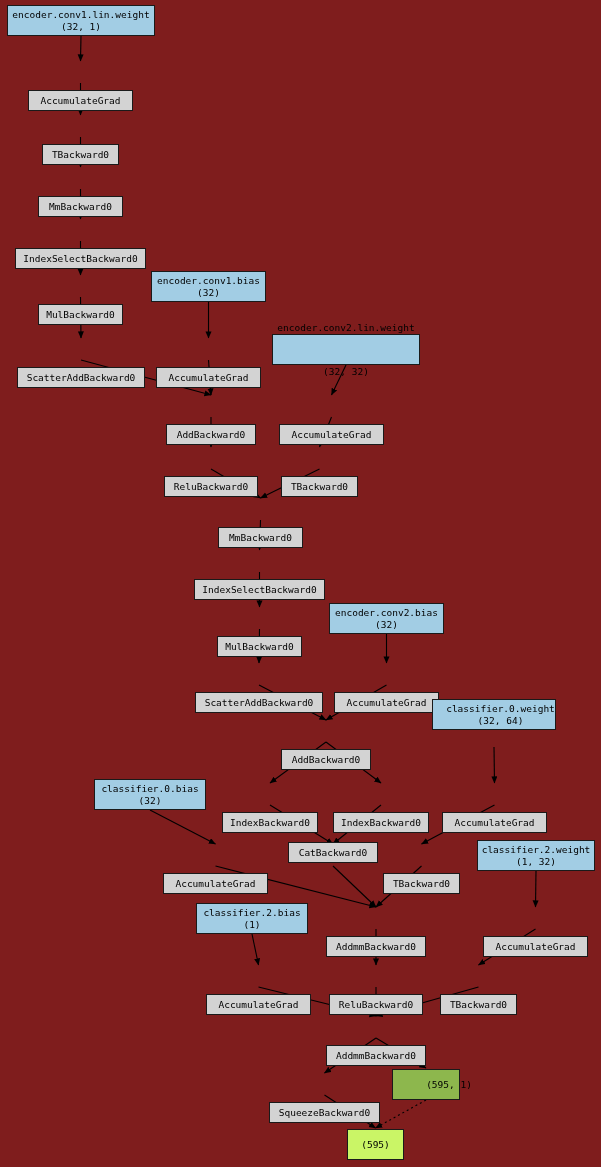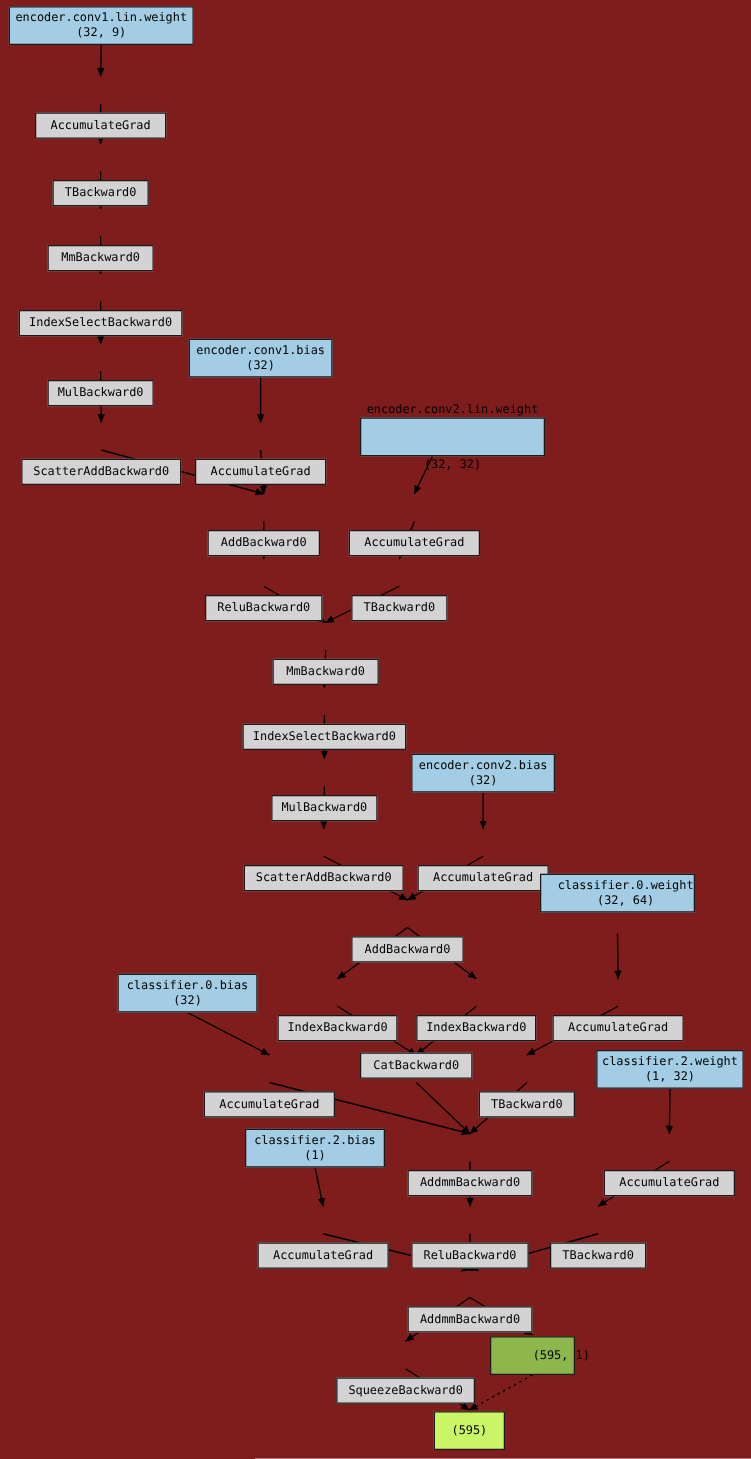--- a/index.html
+++ b/index.html
@@ -102,30 +102,30 @@
         <line x1="258.5" y1="987" x2="376" y2="1016" stroke="#000000" stroke-width="1.1" marker-end="url(#arrowhead)"></line>
         <line x1="376" y1="987" x2="376" y2="1016" stroke="#000000" stroke-width="1.1" marker-end="url(#arrowhead)"></line>
         <line x1="478.5" y1="987" x2="376" y2="1016" stroke="#000000" stroke-width="1.1" marker-end="url(#arrowhead)"></line>
         <line x1="376" y1="1038" x2="324.5" y2="1073" stroke="#000000" stroke-width="1.1" marker-end="url(#arrowhead)"></line>
         <line x1="376" y1="1038" x2="426" y2="1068" stroke="#000000" stroke-width="1.1" marker-end="url(#arrowhead)"></line>
         <line x1="324.5" y1="1095" x2="375.5" y2="1128" stroke="#000000" stroke-width="1.1" marker-end="url(#arrowhead)"></line>
         <line x1="426" y1="1100" x2="375.5" y2="1128" stroke="#000000" stroke-width="1.1" marker-end="url(#arrowhead)" stroke-dasharray="2,3"></line>
       </g>
   </svg>
   <div id="nodes-layer">
-      <div class="node param" style="left: 7px; top: 5px; width: 148px; height: 31px;"><span class="line1">encoder.conv1.lin.weight</span><span class="line2">(32, 9)</span></div>
+      <div class="node param" style="left: 7px; top: 5px; width: 148px; height: 31px;"><span class="line1">encoder.conv1.lin.weight</span><span class="line2">(32, 1)</span></div>
       <div class="node op" style="left: 28px; top: 62px; width: 105px; height: 21px;"><span class="line1">AccumulateGrad</span></div>
       <div class="node op" style="left: 42px; top: 116px; width: 77px; height: 21px;"><span class="line1">TBackward0</span></div>
       <div class="node op" style="left: 38px; top: 168px; width: 85px; height: 21px;"><span class="line1">MmBackward0</span></div>
       <div class="node op" style="left: 15px; top: 220px; width: 131px; height: 21px;"><span class="line1">IndexSelectBackward0</span></div>
       <div class="node op" style="left: 38px; top: 276px; width: 85px; height: 21px;"><span class="line1">MulBackward0</span></div>
       <div class="node param" style="left: 151px; top: 271px; width: 115px; height: 31px;"><span class="line1">encoder.conv1.bias</span><span class="line2">(32)</span></div>
       <div class="node op" style="left: 17px; top: 339px; width: 128px; height: 21px;"><span class="line1">ScatterAddBackward0</span></div>
       <div class="node op" style="left: 156px; top: 339px; width: 105px; height: 21px;"><span class="line1">AccumulateGrad</span></div>
-      <div class="node param" style="left: 288px; top: 334px; width: 148px; height: 31px; gap: 32px;"><span class="line1">encoder.conv2.lin.weight</span><span class="line2">(32, 32)</span></div>
+      <div class="node param" style="left: 272px; top: 334px; width: 148px; height: 31px; gap: 32px;"><span class="line1">encoder.conv2.lin.weight</span><span class="line2">(32, 32)</span></div>
       <div class="node op" style="left: 166px; top: 396px; width: 90px; height: 21px;"><span class="line1">AddBackward0</span></div>
       <div class="node op" style="left: 279px; top: 396px; width: 105px; height: 21px;"><span class="line1">AccumulateGrad</span></div>
       <div class="node op" style="left: 164px; top: 448px; width: 94px; height: 21px;"><span class="line1">ReluBackward0</span></div>
       <div class="node op" style="left: 281px; top: 448px; width: 77px; height: 21px;"><span class="line1">TBackward0</span></div>
       <div class="node op" style="left: 218px; top: 499px; width: 85px; height: 21px;"><span class="line1">MmBackward0</span></div>
       <div class="node op" style="left: 194px; top: 551px; width: 131px; height: 21px;"><span class="line1">IndexSelectBackward0</span></div>
       <div class="node op" style="left: 217px; top: 608px; width: 85px; height: 21px;"><span class="line1">MulBackward0</span></div>
       <div class="node param" style="left: 329px; top: 603px; width: 115px; height: 31px;"><span class="line1">encoder.conv2.bias</span><span class="line2">(32)</span></div>
       <div class="node op" style="left: 195px; top: 664px; width: 128px; height: 21px;"><span class="line1">ScatterAddBackward0</span></div>
       <div class="node op" style="left: 334px; top: 664px; width: 105px; height: 21px;"><span class="line1">AccumulateGrad</span></div>

